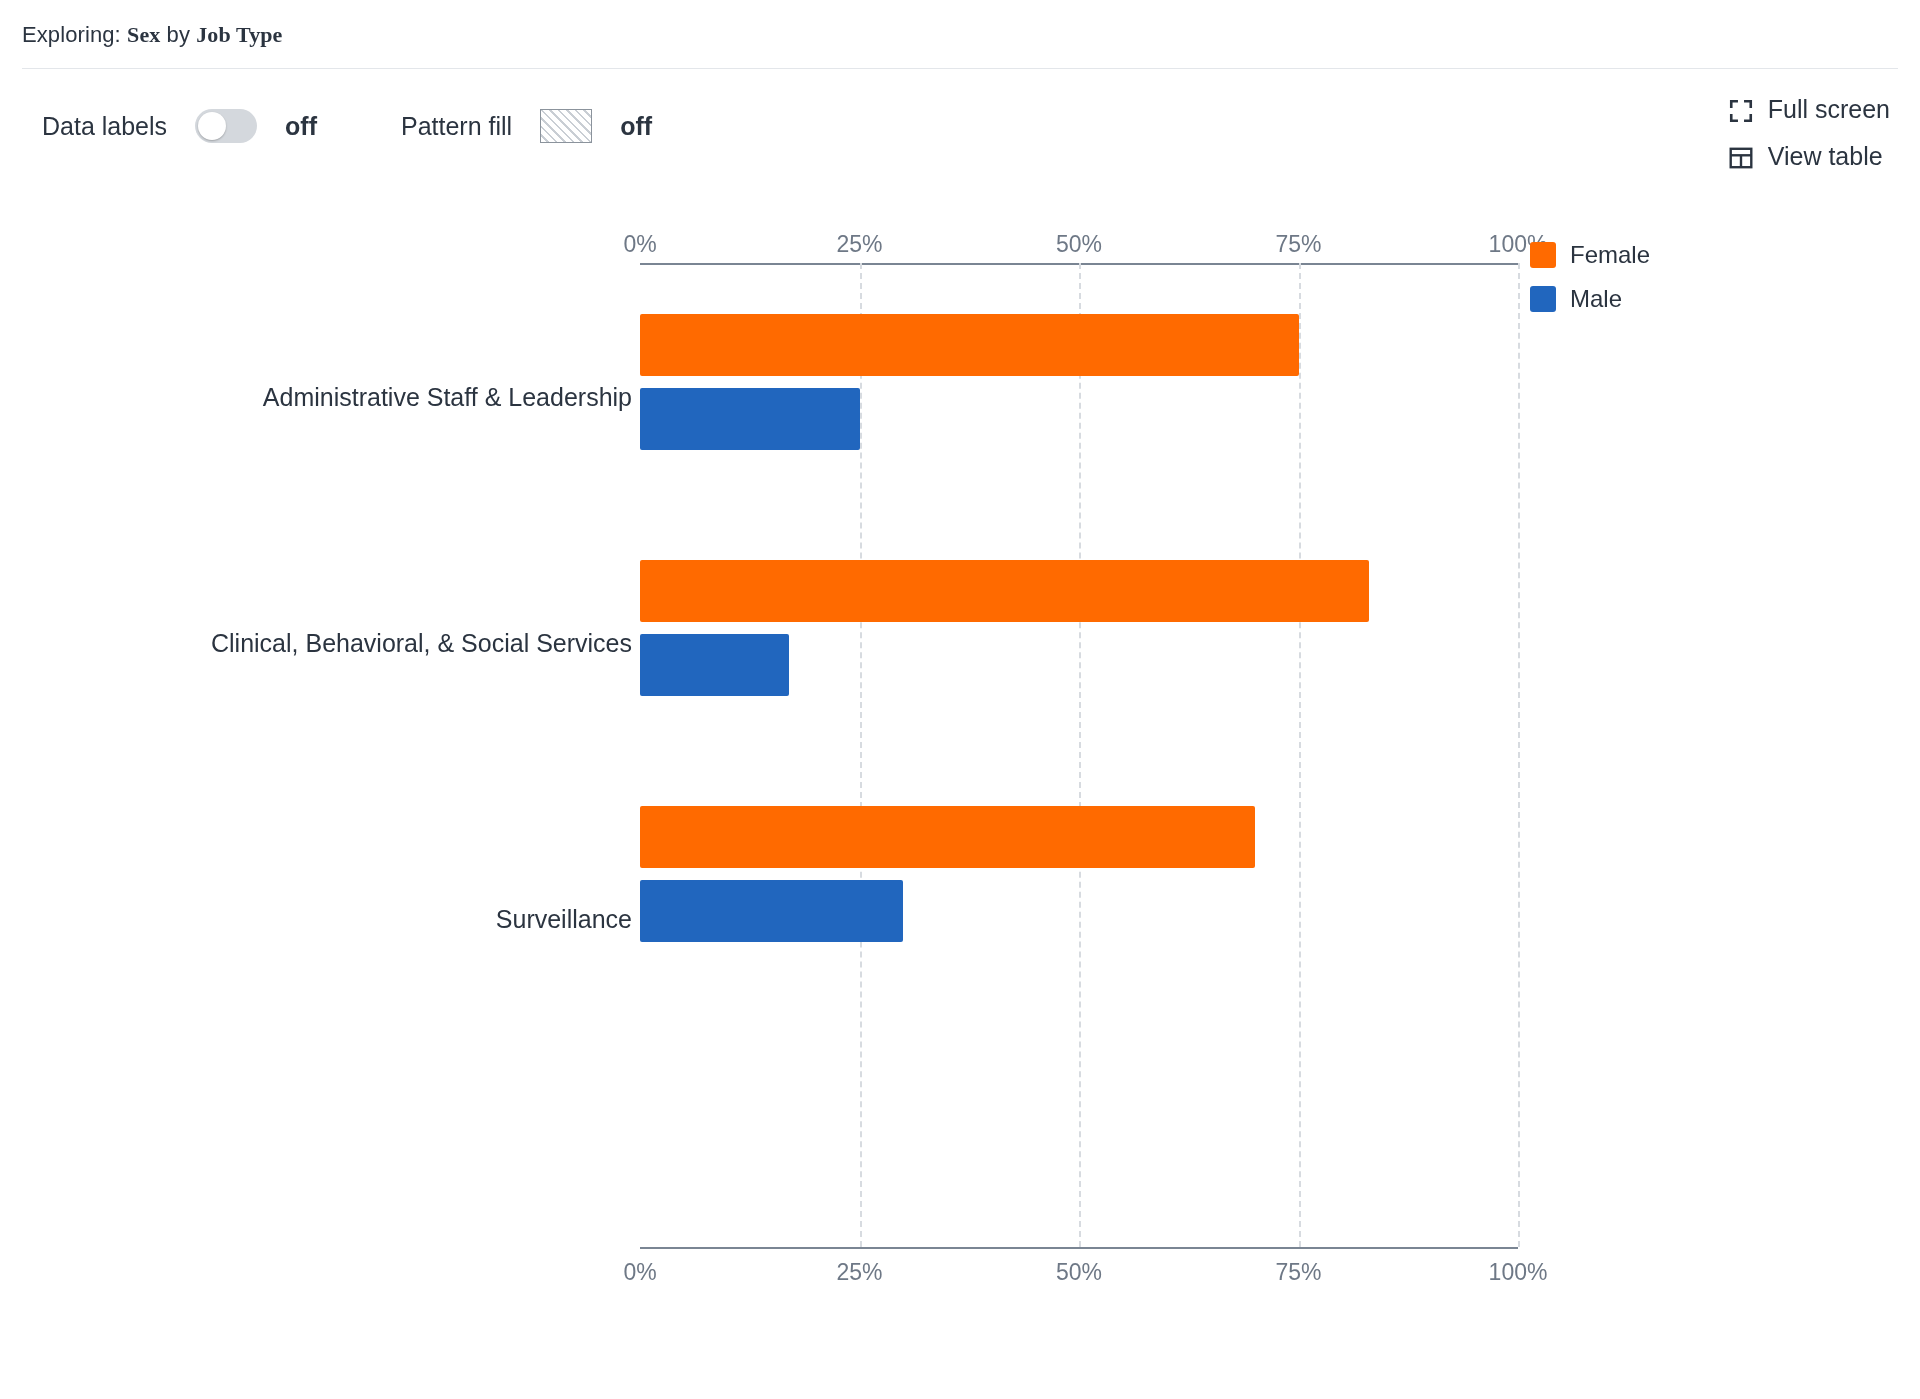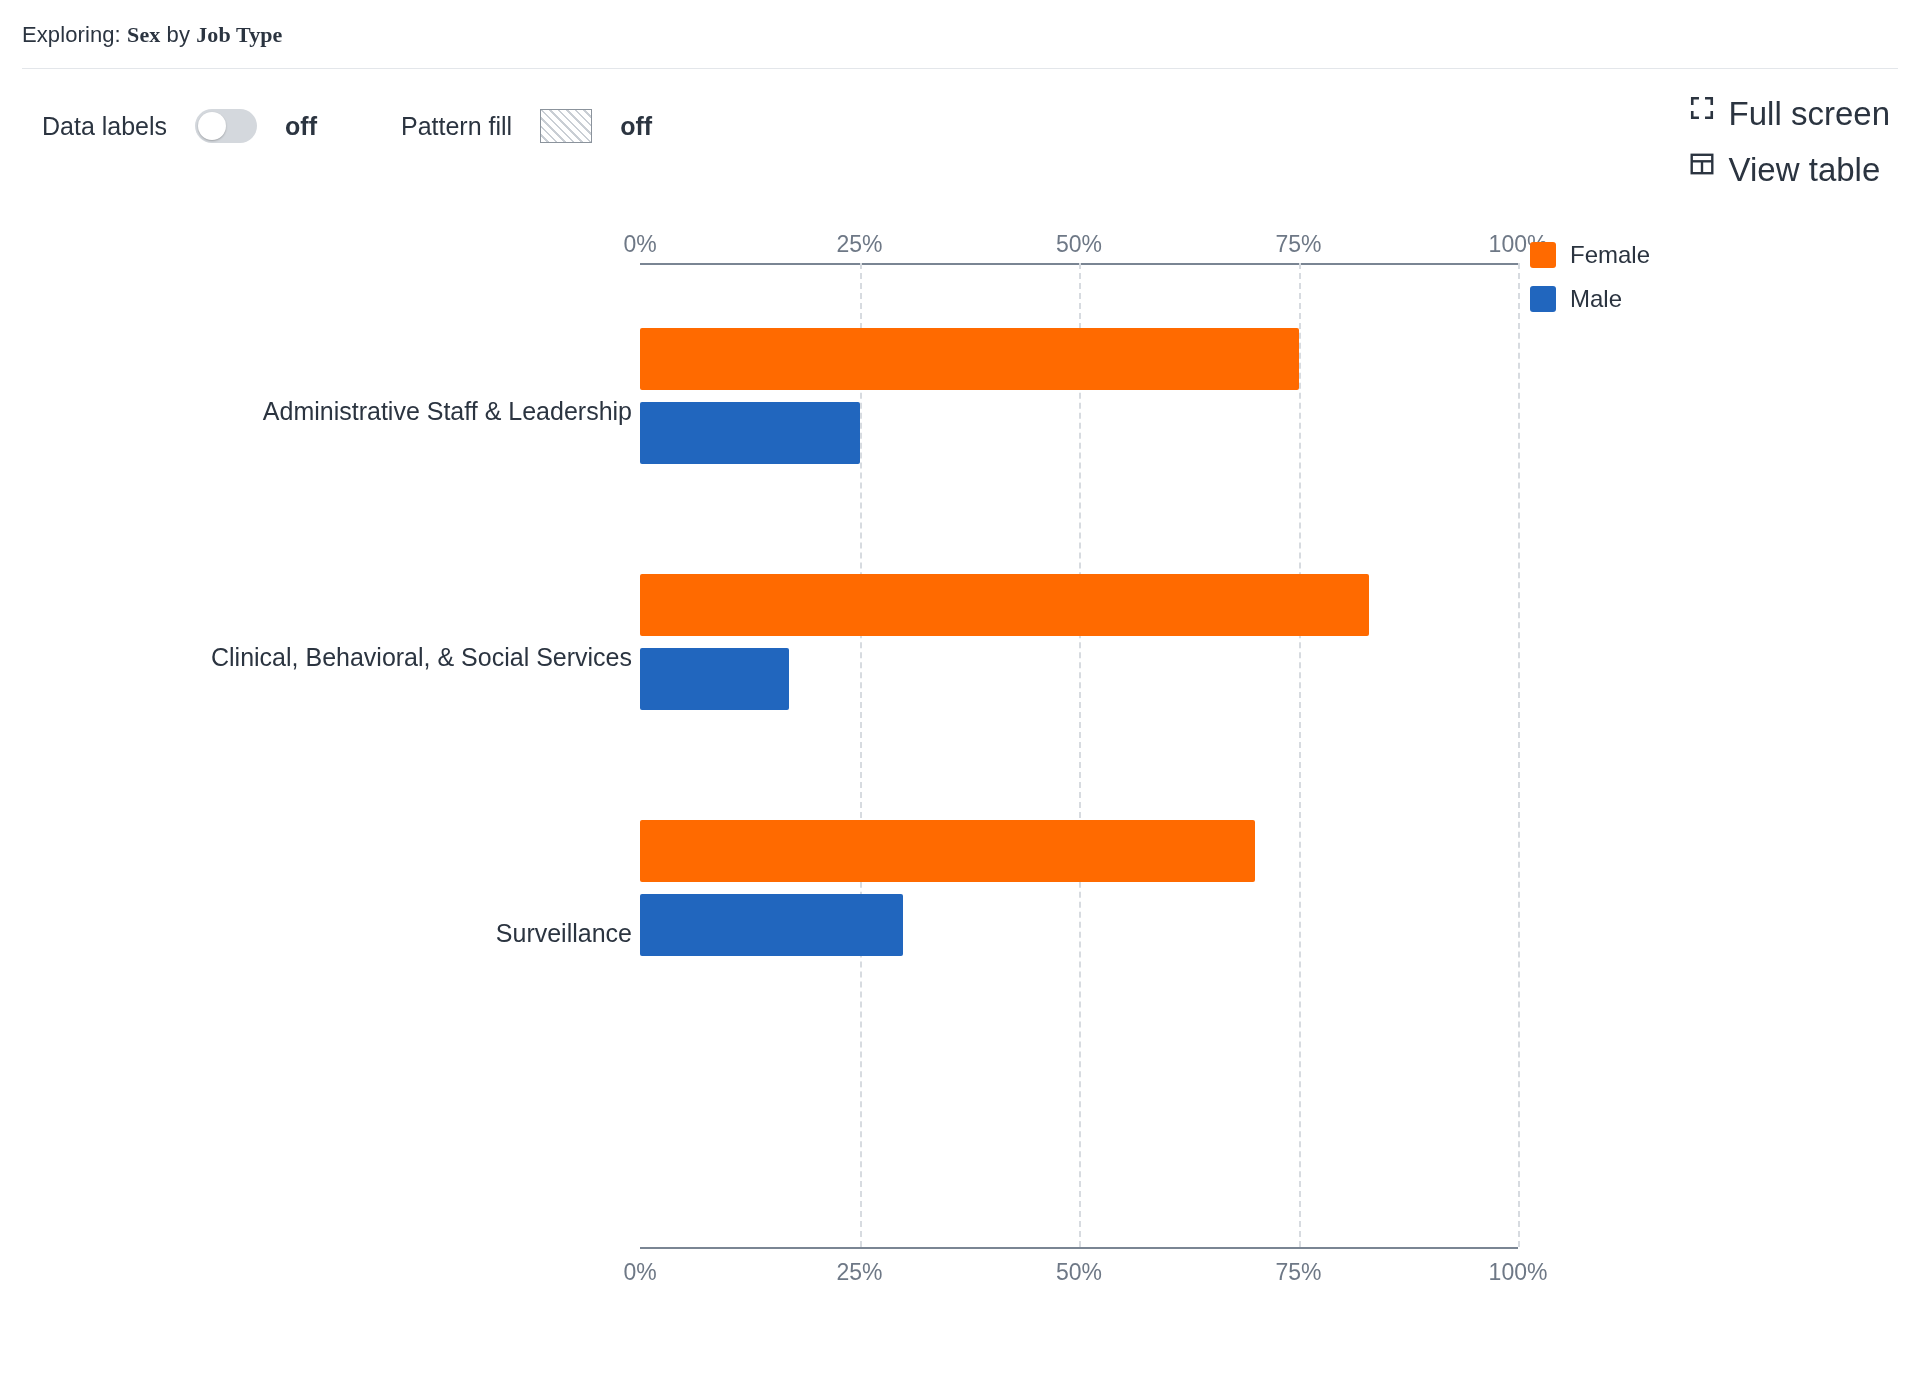--- a/index.html
+++ b/index.html
@@ -104,24 +104,24 @@
     position: absolute;
     top: 26px;
     right: 30px;
     display: flex;
     flex-direction: column;
     gap: 18px;
     align-items: flex-start;
   }
   .action-item {
     display: flex;
-    align-items: flex-start;
+    align-items: flex-end;
     gap: 14px;
     cursor: pointer;
-    font-size: 33px;
+    font-size: 25px;
     color: #2b3440;
     white-space: nowrap;
   }
   .action-icon {
     width: 26px;
     height: 26px;
     flex: 0 0 auto;
     display: block;
   }
 
@@ -167,21 +167,21 @@
     position: absolute;
     top: 0;
     bottom: 0;
     width: 0;
     border-left: 2px dashed #d7dbe0;
   }
 
   .groups {
     position: absolute;
     left: 0;
-    top: 66px;
+    top: 52px;
     width: 100%;
     height: 984px;
   }
   .group {
     position: absolute;
     left: 0;
     width: 100%;
     height: 246px;
   }
   .group-label {

